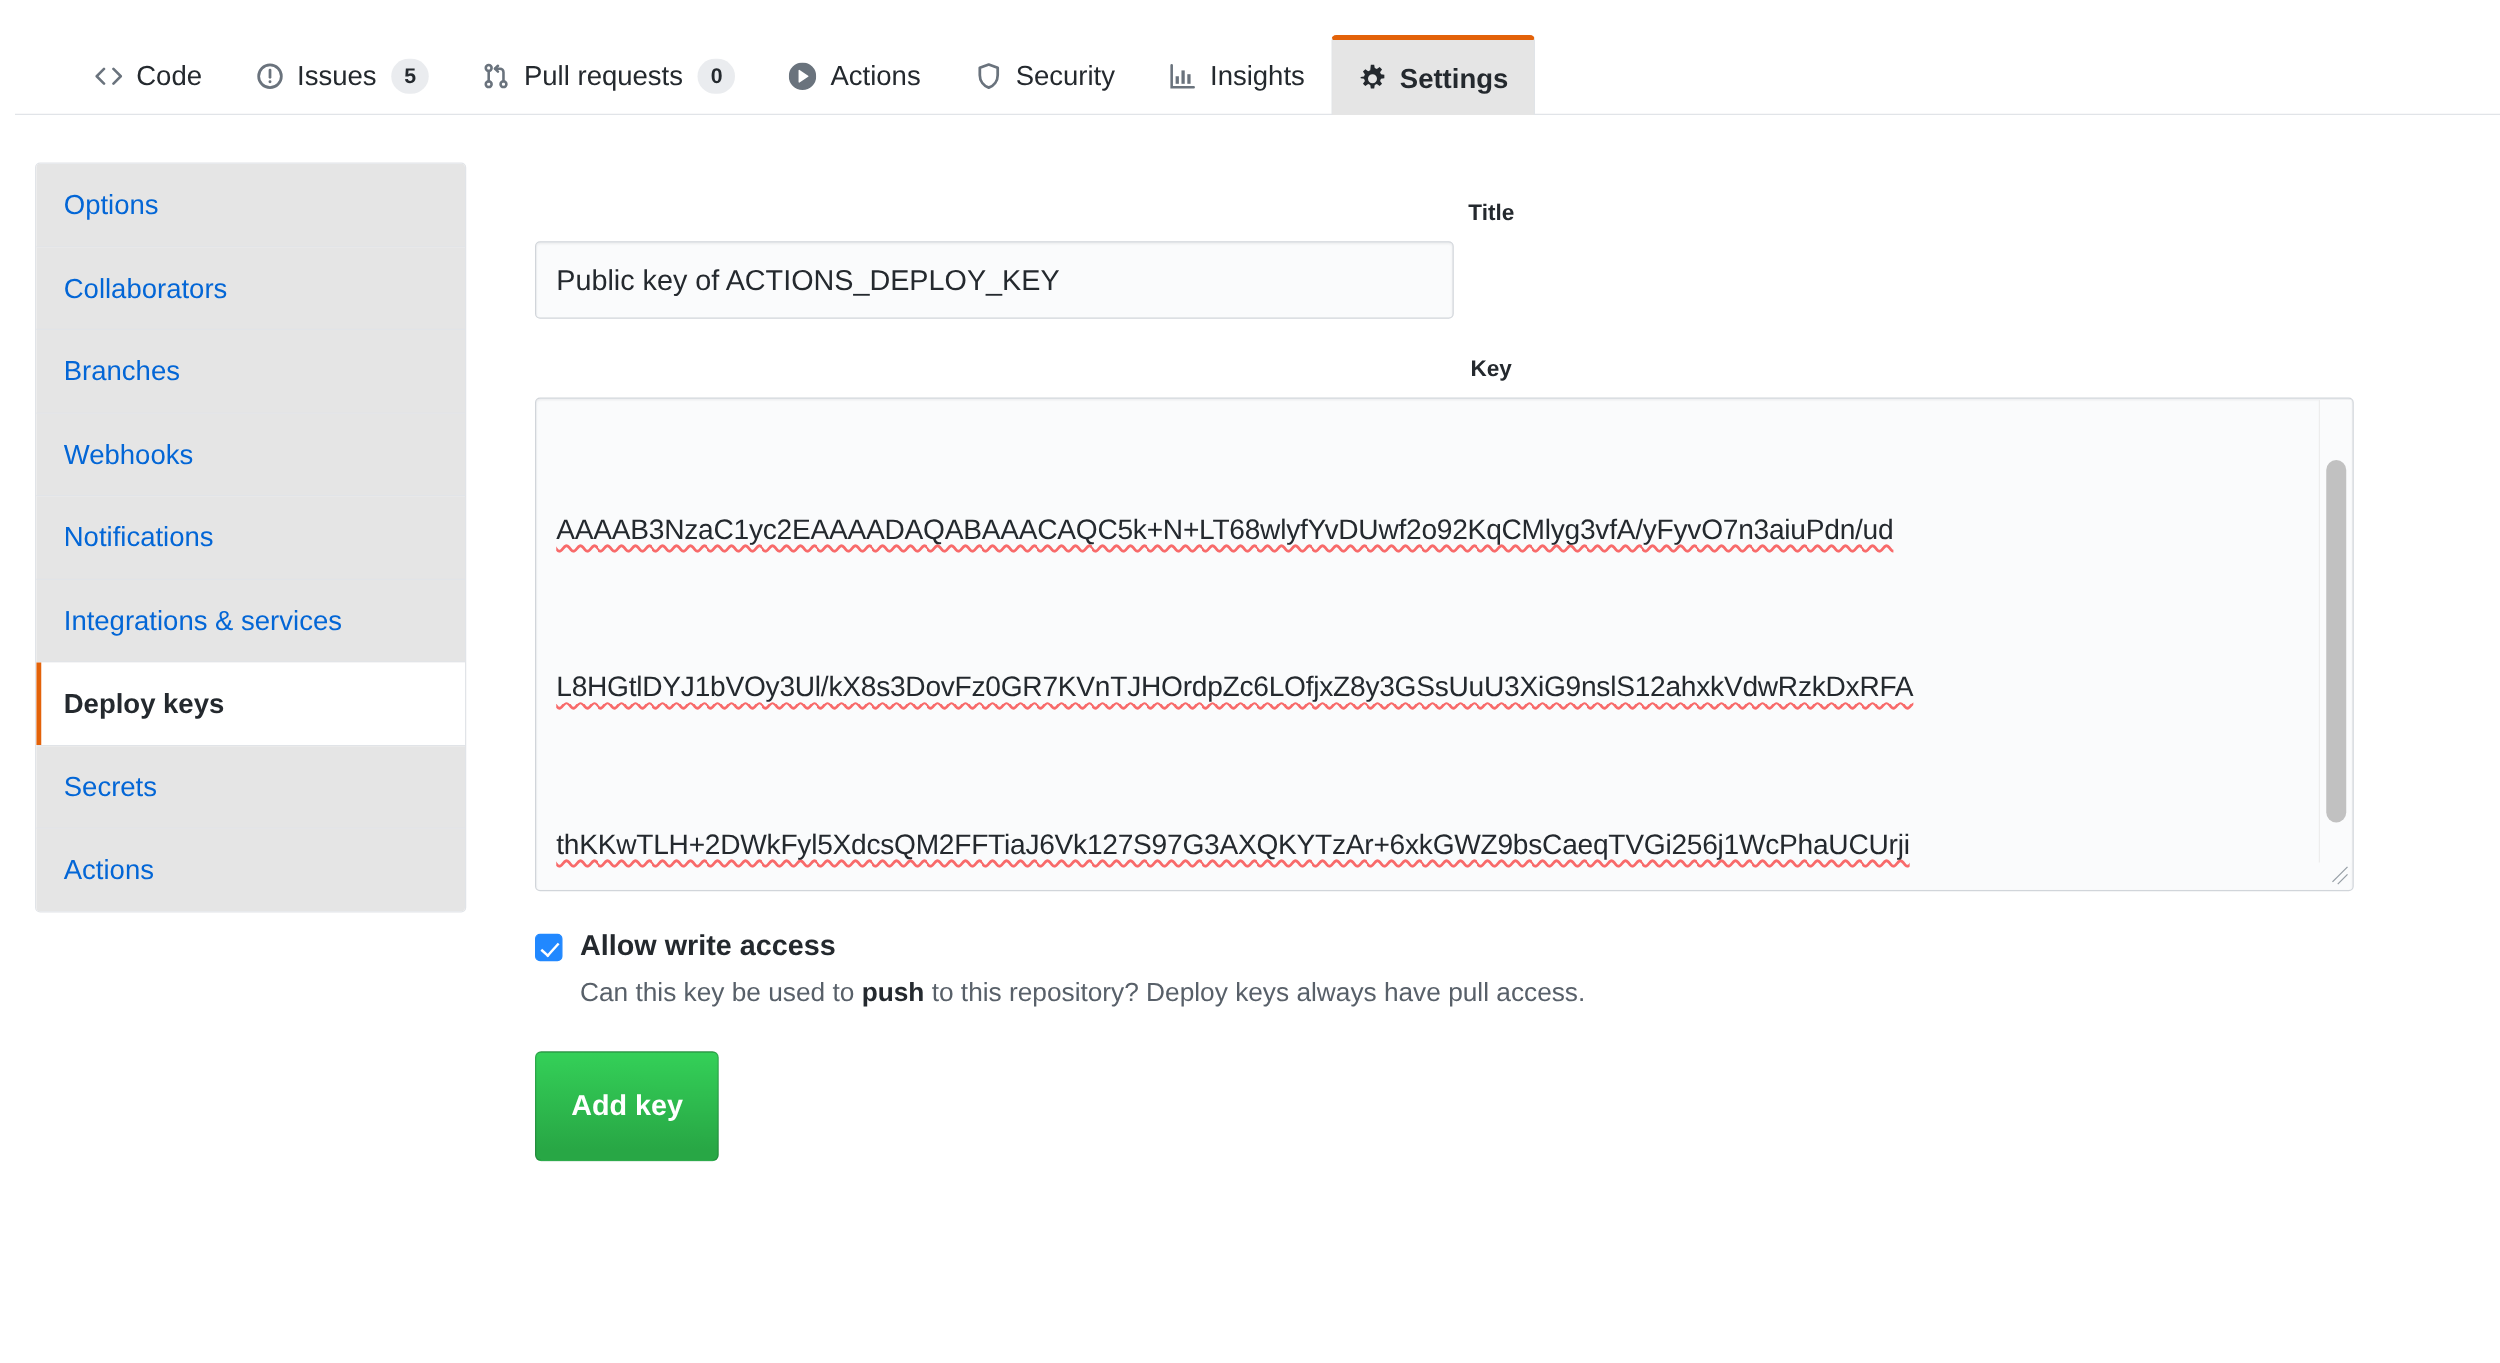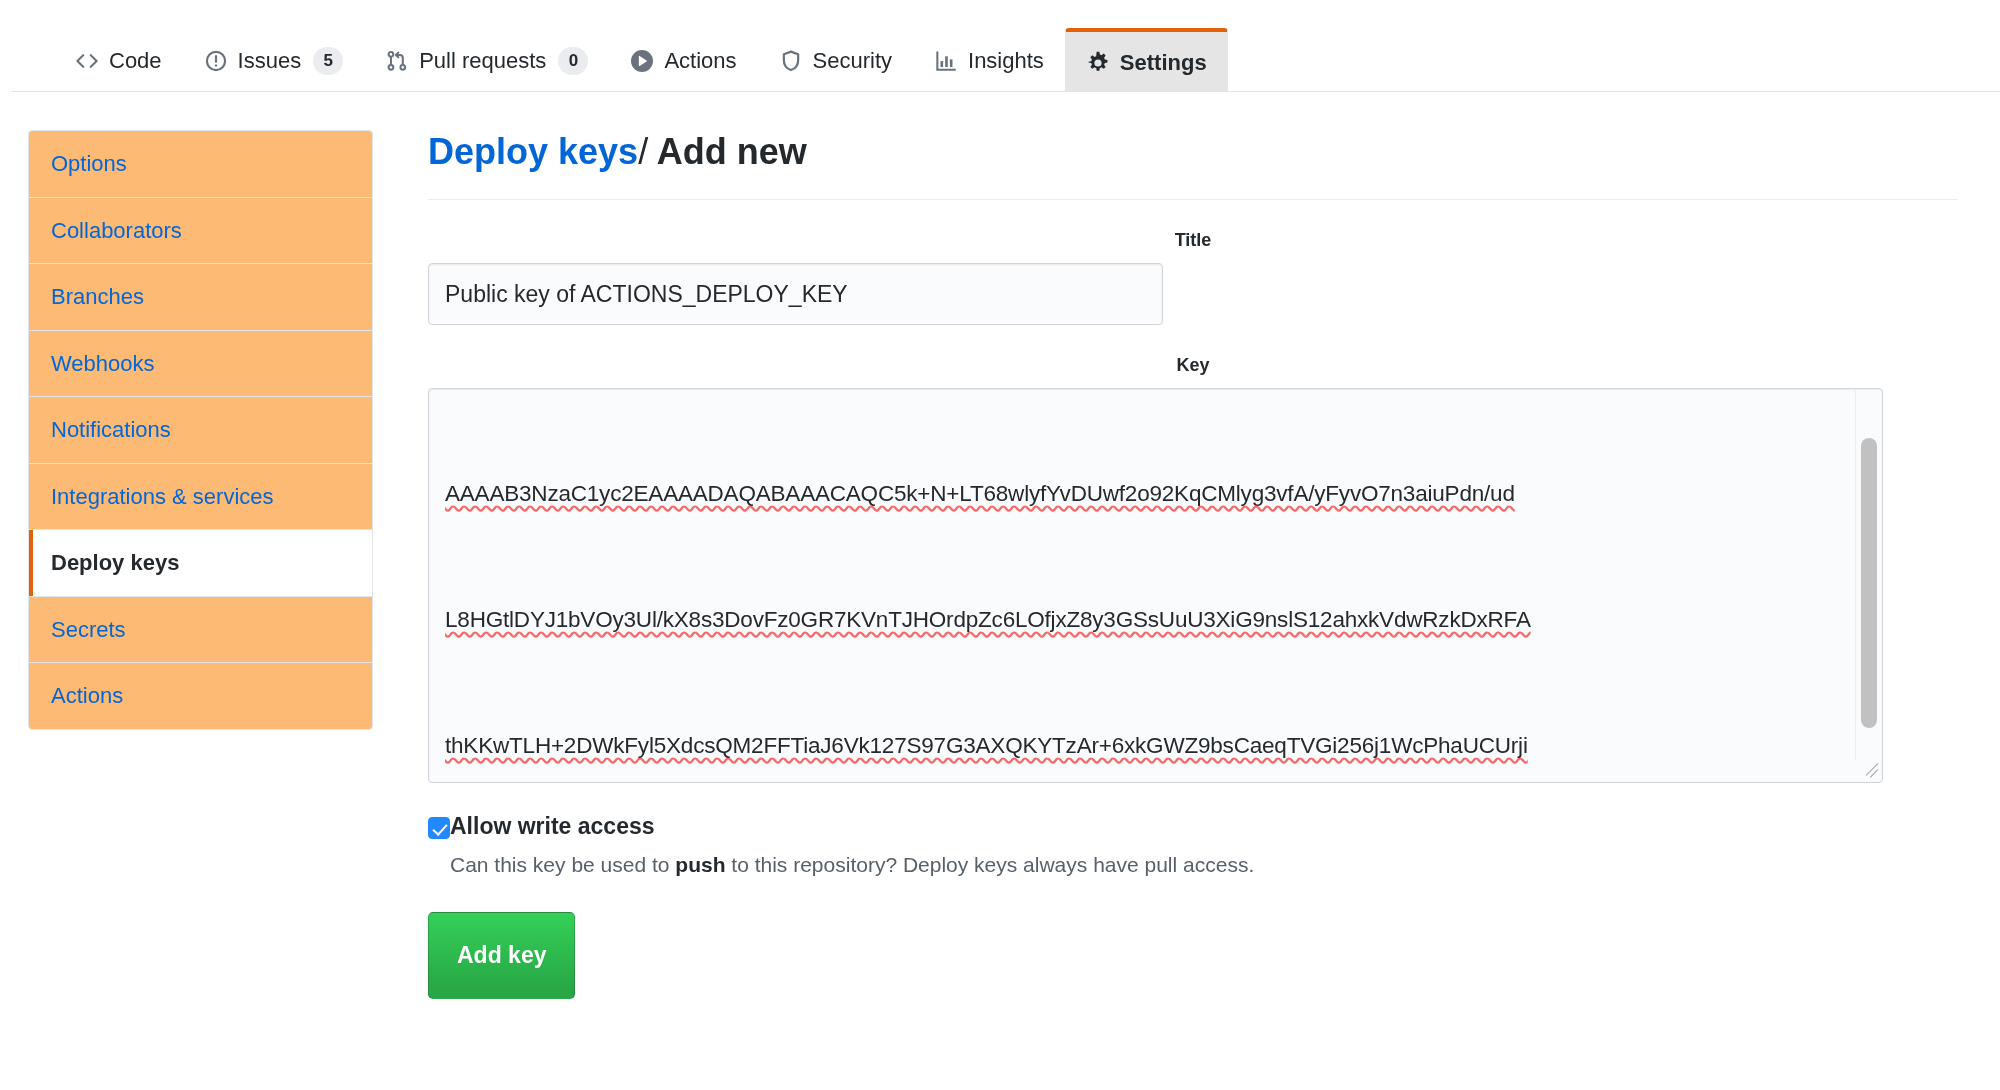--- a/index.html
+++ b/index.html
@@ -97,21 +97,21 @@
   }
   .menu-item {
     display: block;
     position: relative;
     padding: 19px 22px;
     font-size: 22px;
     color: #0366d6;
     text-decoration: none;
     border-bottom: 1px solid #e1e4e8;
     line-height: 1.25;
-    background: #fdba74;
+    background: #e5e5e5;
   }
   .menu-item:last-child { border-bottom: none; }
   .menu-item.selected {
     color: #24292e;
     font-weight: bold;
     background: #fff;
   }
   .menu-item.selected::before {
     content: "";
     position: absolute;
@@ -237,20 +237,21 @@
     transform: rotate(-45deg);
     transform-origin: right center;
   }
   .resize-grip span:nth-child(1) { bottom: 16px; width: 17px; }
   .resize-grip span:nth-child(2) { bottom: 10px; width: 11px; }
 
   
   .check-row {
     display: flex;
     align-items: flex-start;
+    gap: 14px;
     margin-top: 28px;
   }
   .cbox {
     appearance: none;
     -webkit-appearance: none;
     width: 22px;
     height: 22px;
     margin: 6px 0 0 0;
     border-radius: 4px;
     border: 1px solid #2188ff;
@@ -395,23 +396,20 @@
     <a class="menu-item" href="#">Webhooks</a>
     <a class="menu-item" href="#">Notifications</a>
     <a class="menu-item" href="#">Integrations &amp; services</a>
     <a class="menu-item selected" href="#">Deploy keys</a>
     <a class="menu-item" href="#">Secrets</a>
     <a class="menu-item" href="#">Actions</a>
   </aside>
 
   <main class="content">
 
-    <h1 class="page-head">
-      <a class="crumb-link" href="#">Deploy keys</a><span class="crumb-sep">/</span> <span class="crumb-current">Add new</span>
-    </h1>
 
     <label class="field-label">Title</label>
     <input class="title-input" type="text" value="Public key of ACTIONS_DEPLOY_KEY" style="">
 
     <label class="field-label">Key</label>
 
     <div class="key-wrap">
       <div class="key-text">
         <span class="key-line">AAAAB3NzaC1yc2EAAAADAQABAAACAQC5k+N+LT68wlyfYvDUwf2o92KqCMlyg3vfA/yFyvO7n3aiuPdn/ud</span>
         <span class="key-line">L8HGtlDYJ1bVOy3Ul/kX8s3DovFz0GR7KVnTJHOrdpZc6LOfjxZ8y3GSsUuU3XiG9nslS12ahxkVdwRzkDxRFA</span>

